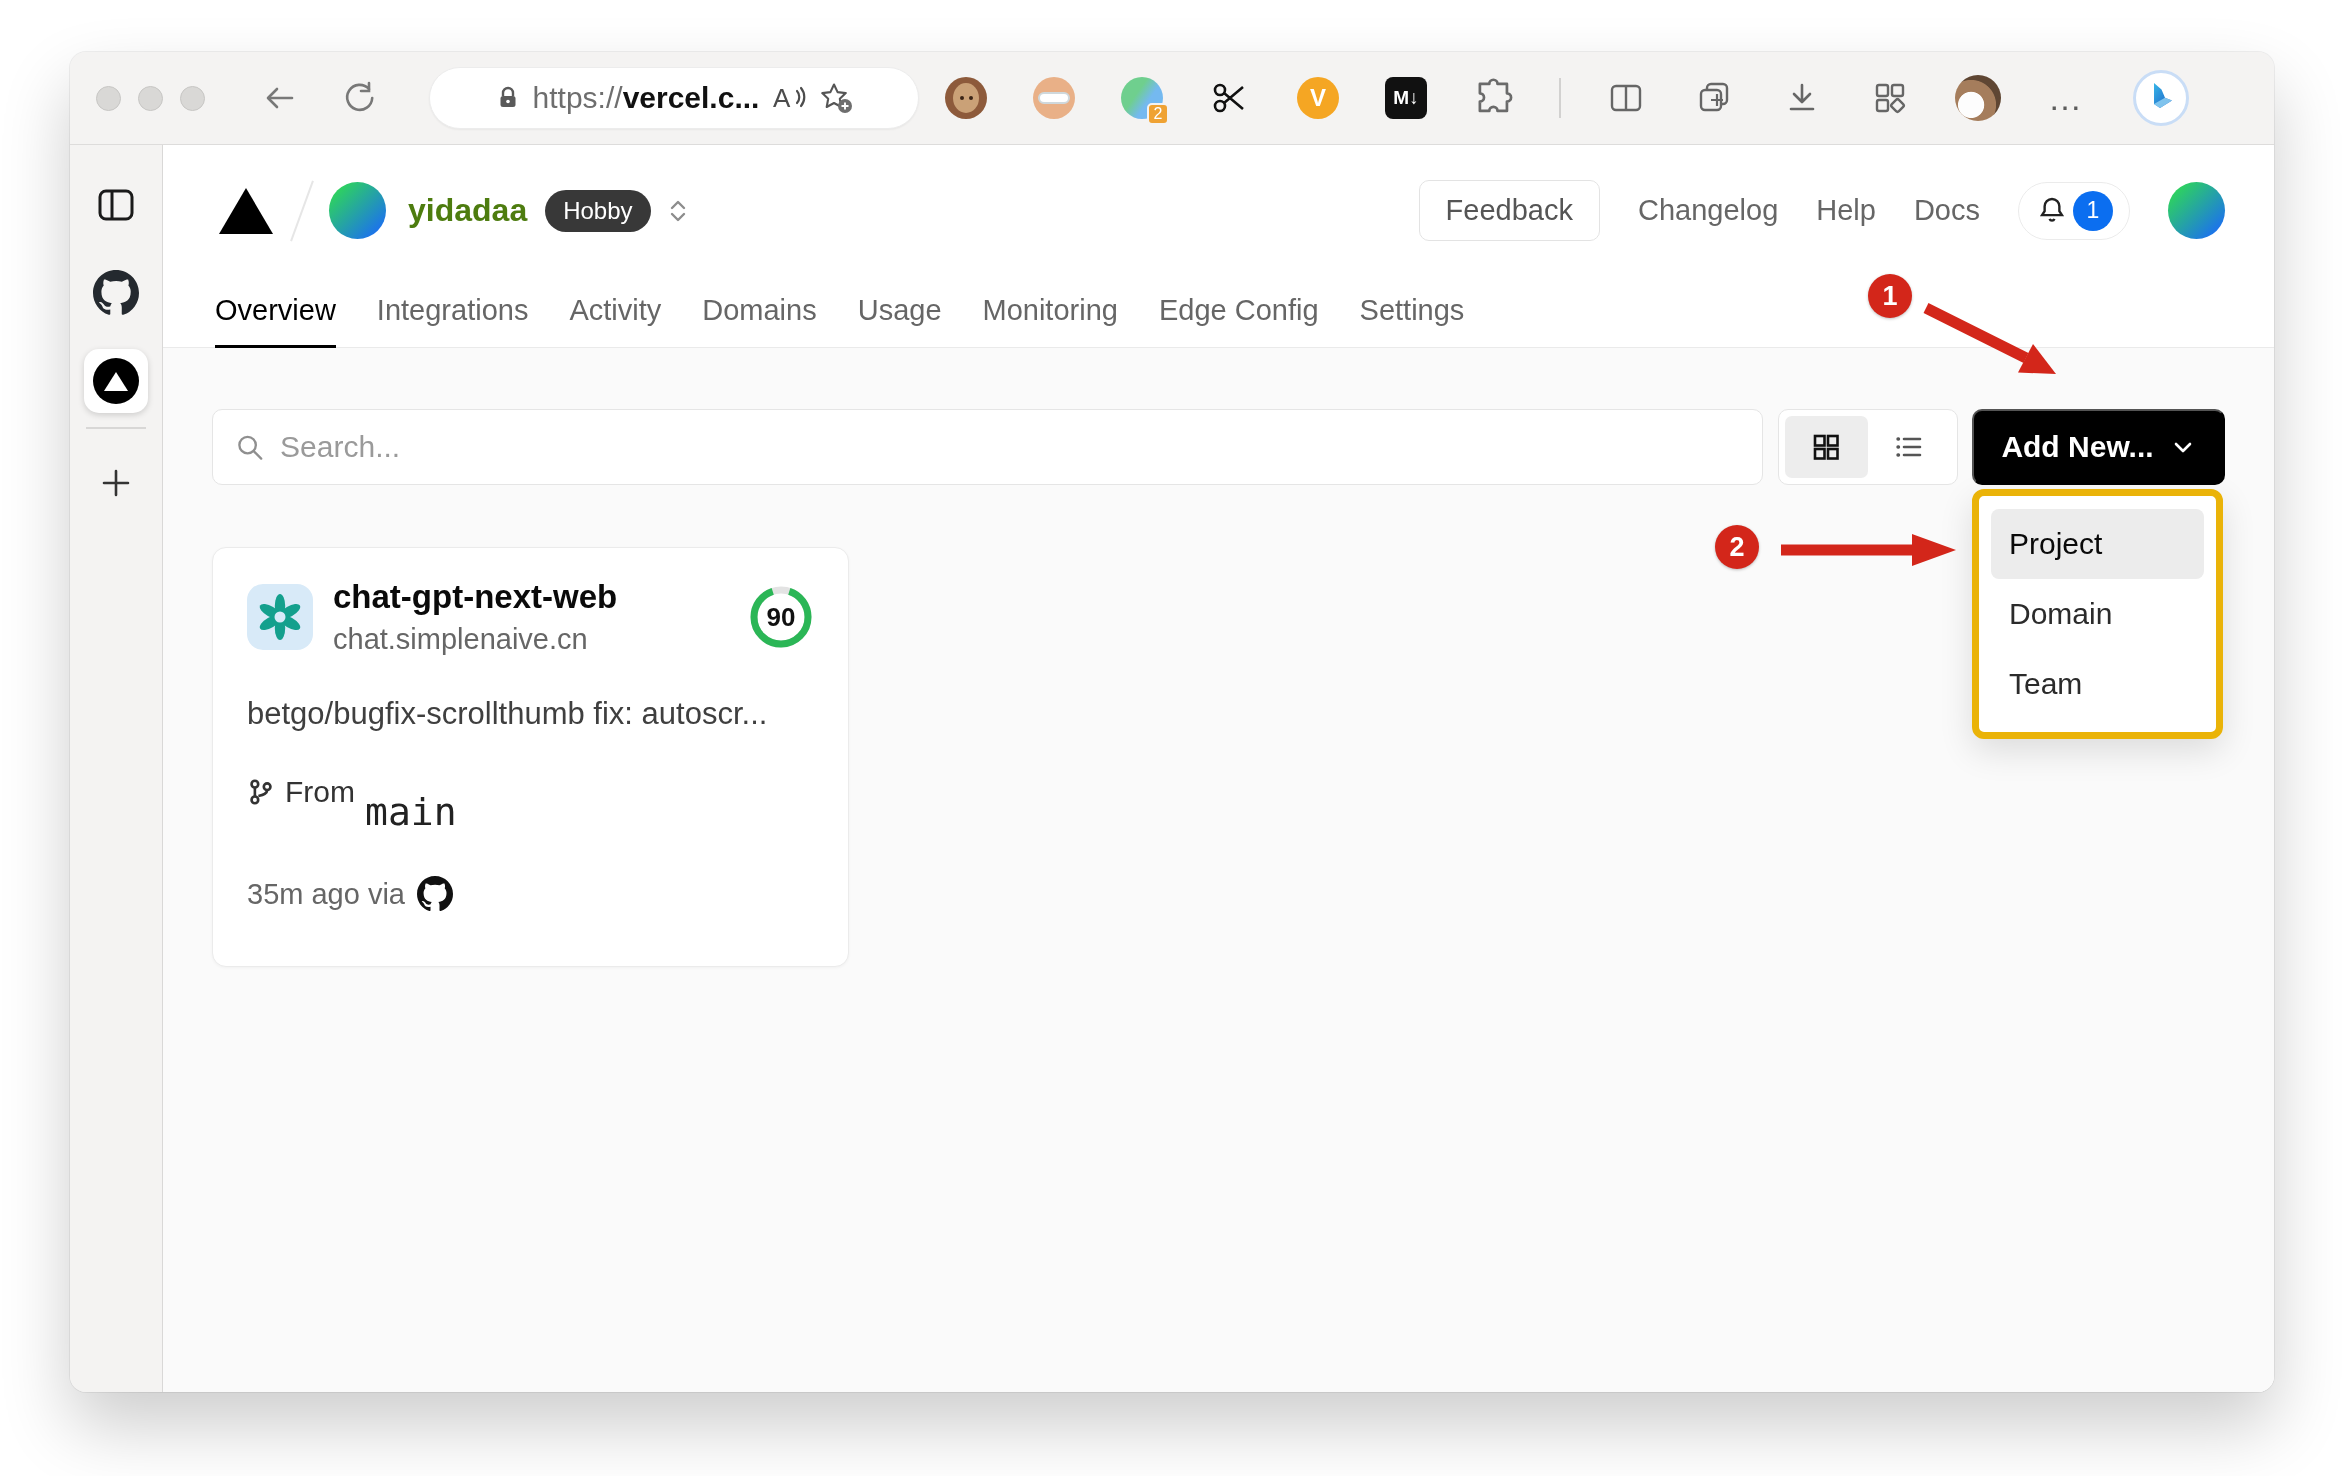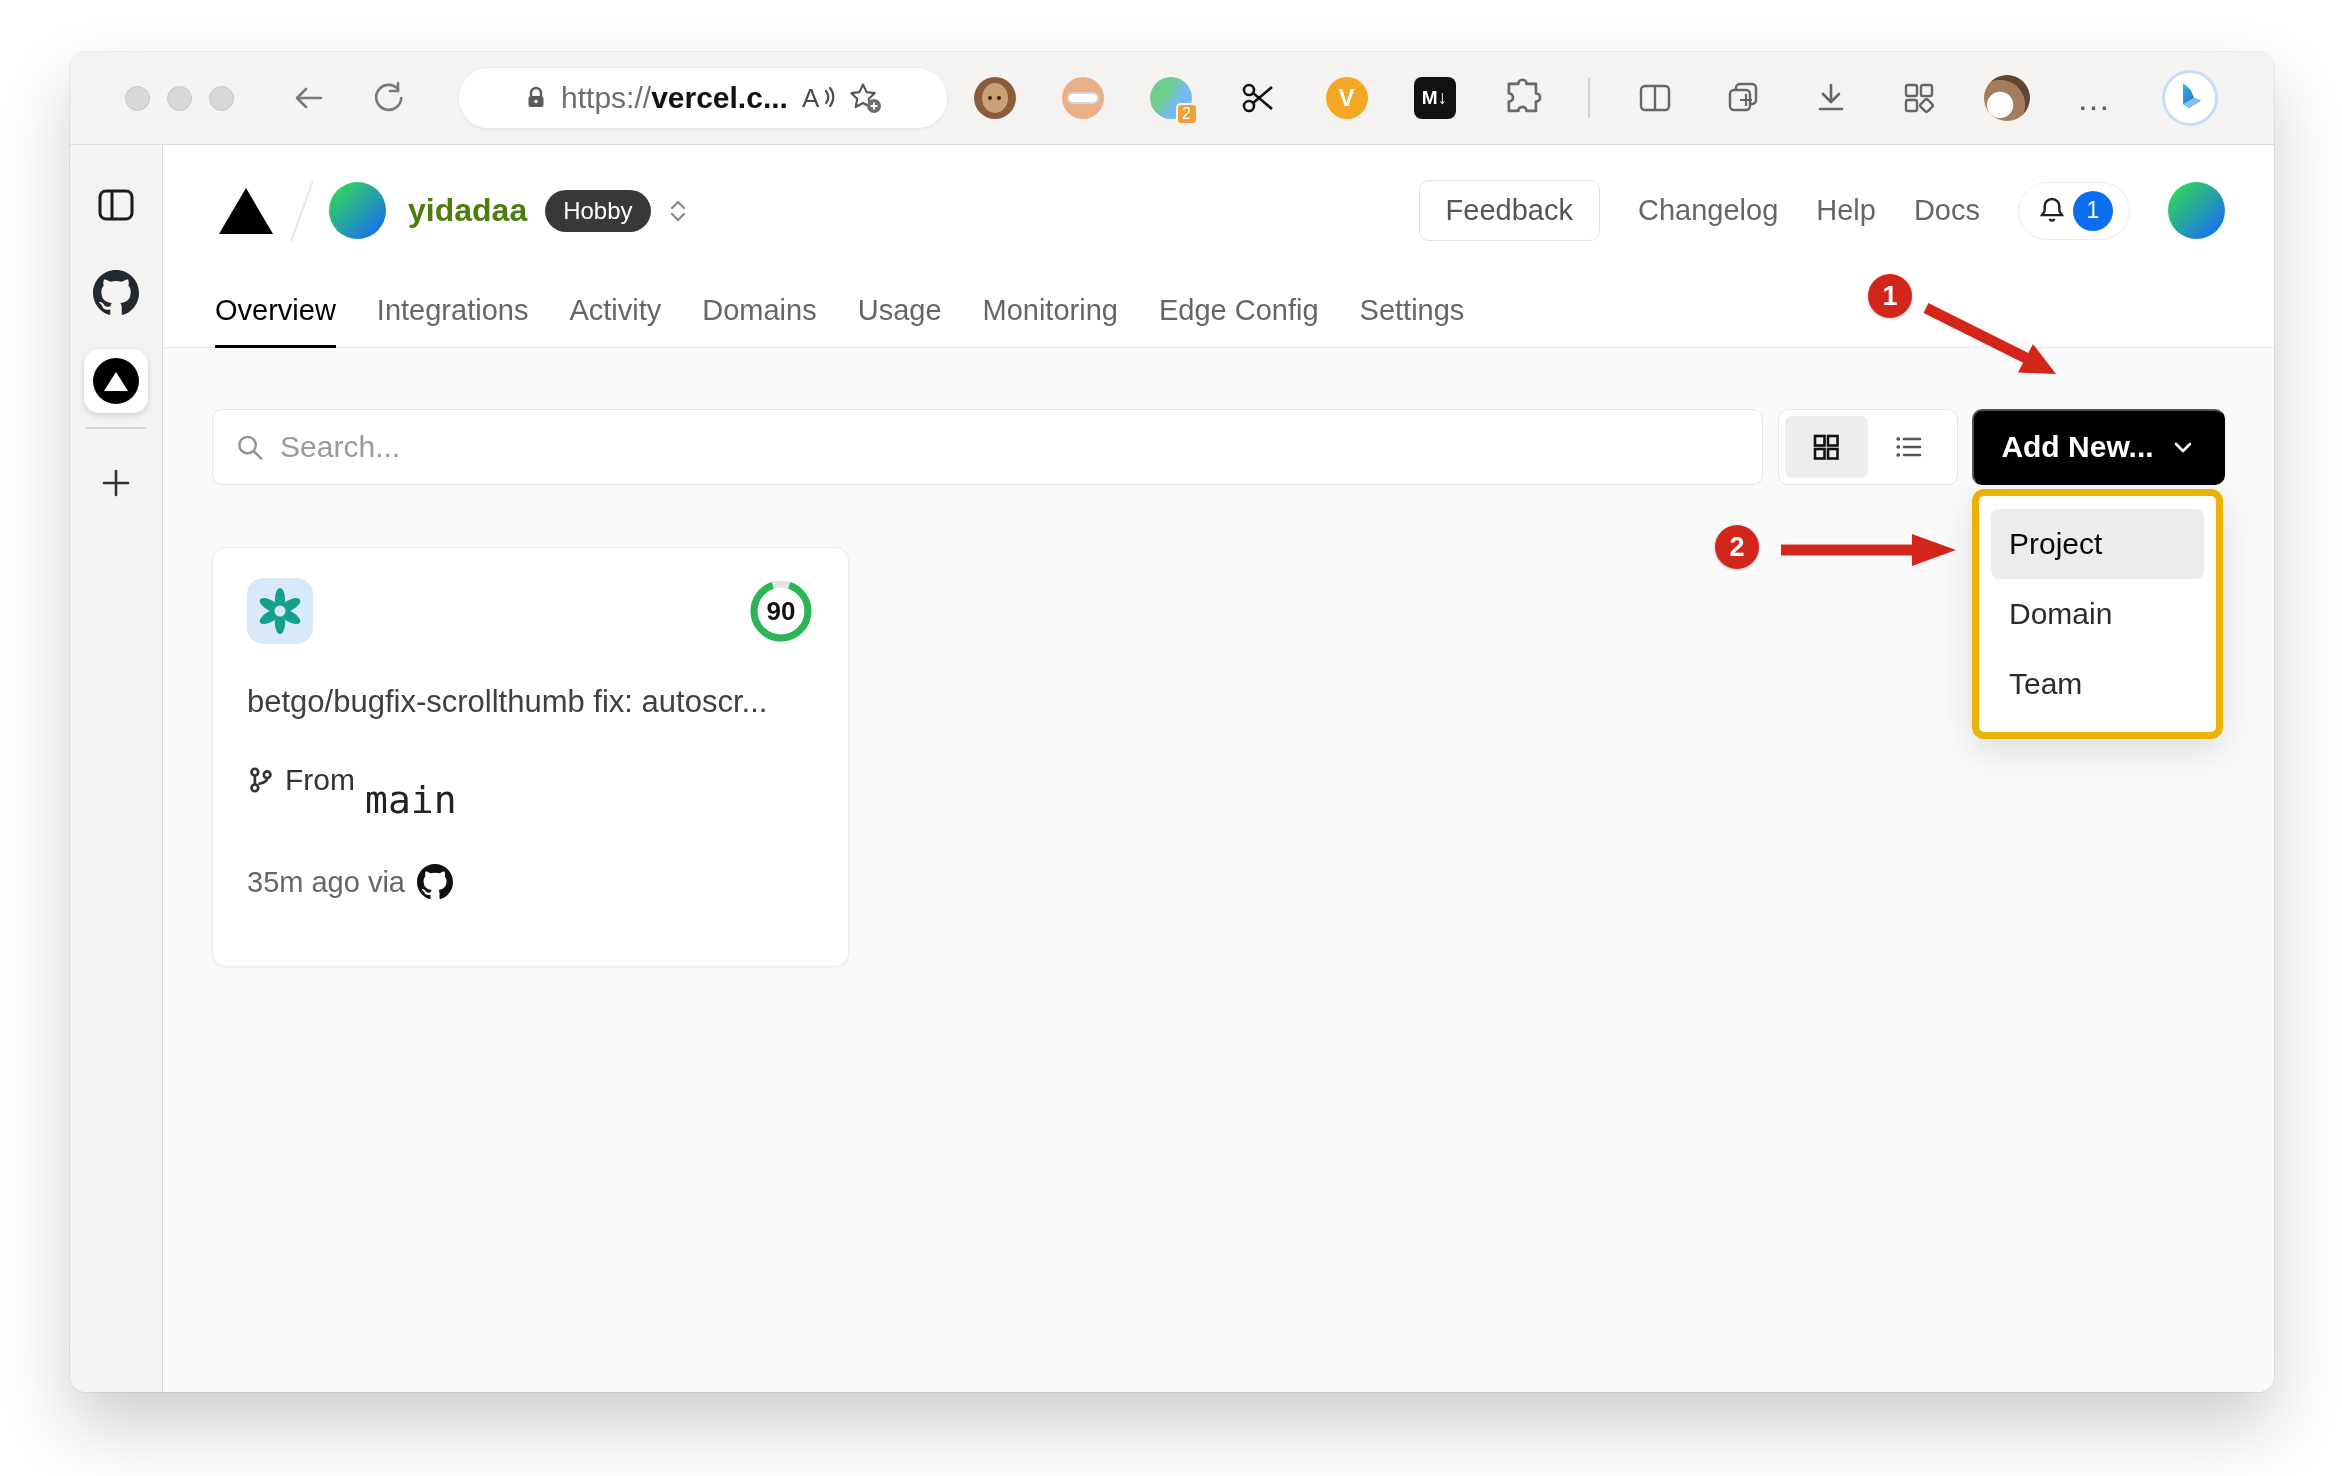--- a/index.html
+++ b/index.html
@@ -1,20 +1,20 @@
 <!DOCTYPE html>
 <html><head>
 <meta charset="utf-8">
 <style>
   * { margin:0; padding:0; box-sizing:border-box; }
   html,body { width:2342px; height:1476px; background:#fff; font-family:"Liberation Sans","DejaVu Sans",sans-serif; }
   .window{ position:absolute; left:70px; top:52px; width:2204px; height:1340px; background:#f4f3f2;
            border-radius:16px; box-shadow:0 34px 70px rgba(0,0,0,.20), 0 0 0 1px rgba(0,0,0,.06); overflow:hidden; }
   
-  .titlebar{ height:93px; display:flex; align-items:center; padding:0 26px; border-bottom:1px solid #dddcdb; background:#f4f3f2;justify-content:center; }
+  .titlebar{ height:93px; display:flex; align-items:center; padding:0 26px; border-bottom:1px solid #dddcdb; background:#f4f3f2; }
   .lights{ display:flex; gap:17px; }
   .light{ width:25px; height:25px; border-radius:50%; background:#d9d8d6; border:1px solid #c7c6c4; }
   .navbtn{ margin-left:56px; width:38px; height:38px; display:flex; align-items:center; justify-content:center; }
   .urlbar{ margin-left:52px; width:490px; height:62px; background:#fff; border:1px solid #ececec; border-radius:31px;
            display:flex; align-items:center; justify-content:center; gap:12px; box-shadow:0 1px 2px rgba(0,0,0,.05); }
   .urltext{ font-size:30px; color:#6e6e6e; white-space:nowrap; }
   .urltext b{ color:#111; font-weight:700; }
   .exts{ display:flex; align-items:center; gap:42px; margin-left:24px; }
   .ext{ width:46px; height:46px; display:flex; align-items:center; justify-content:center; position:relative; }
   .ext-circle{ width:42px; height:42px; border-radius:50%; display:flex; align-items:center; justify-content:center; }
@@ -336,20 +336,24 @@
                     <g transform="rotate(240)">
                       <ellipse cx="0" cy="-11" rx="5.2" ry="12"></ellipse>
                     </g>
                     <g transform="rotate(300)">
                       <ellipse cx="0" cy="-11" rx="5.2" ry="12"></ellipse>
                     </g>
                     <circle cx="0" cy="0" r="5.5" fill="#d8eaf8"></circle>
                   </g>
                 </svg>
             </div>
+            <div class="ctitles">
+              <div class="cname">chat-gpt-next-web</div>
+              <div class="cdomain">chat.simplenaive.cn</div>
+            </div>
             <div class="ring">
               <svg width="66" height="66" viewBox="0 0 66 66">
                   <circle cx="33" cy="33" r="27" fill="none" stroke="#e3e3e3" stroke-width="7"></circle>
                   <circle cx="33" cy="33" r="27" fill="none" stroke="#2bb656" stroke-width="7" pathLength="100" stroke-dasharray="90 10" stroke-dashoffset="-5" transform="rotate(-90 33 33)"></circle>
                 </svg>
               <span>90</span>
             </div>
           </div>
           <div class="commit">
             <div>betgo/bugfix-scrollthumb fix: autoscr...</div>

